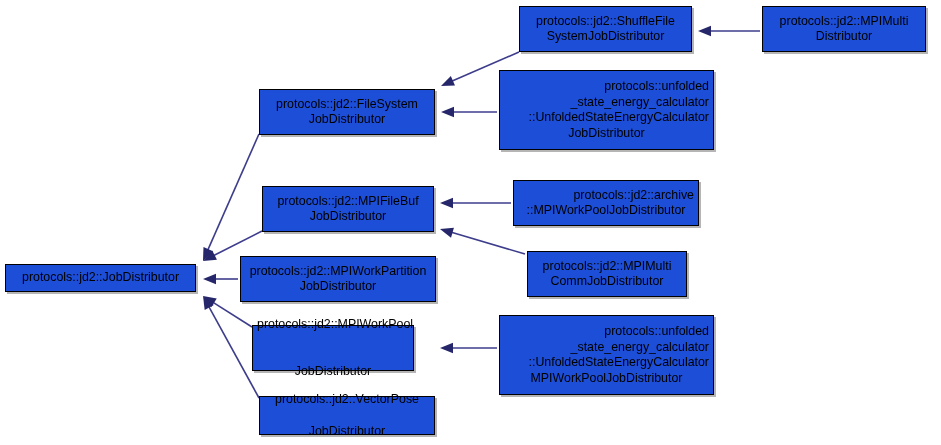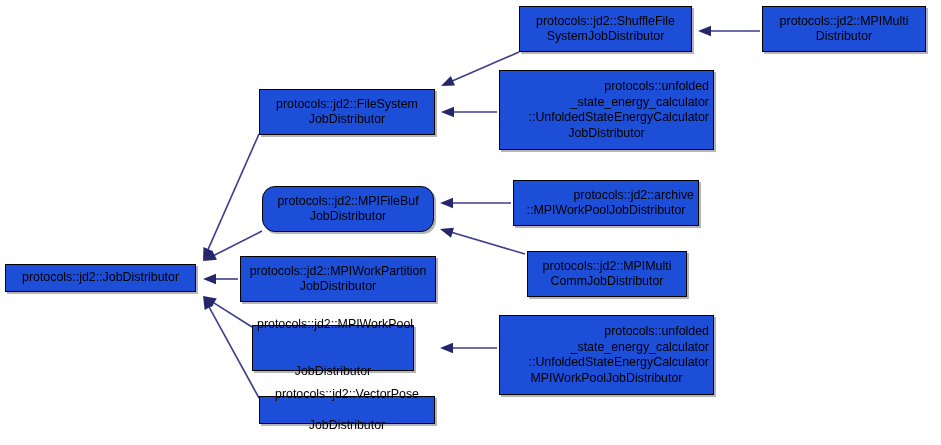--- a/index.html
+++ b/index.html
@@ -75,21 +75,21 @@
     <div class="node" title="protocols::jd2::BOINCJobDistributor" style="left: 762px; top: 6px; width: 164px; height: 46px;">
       <div class="ln">protocols::jd2::MPIMulti</div>
       <div class="ln">Distributor</div>
     </div>
     <div class="node leftal" title="protocols::unfolded_state_energy_calculator::UnfoldedStateEnergyCalculatorJobDistributor" style="left: 499px; top: 70px; width: 215px; height: 80px;">
       <div class="ln">protocols::unfolded</div>
       <div class="ln">_state_energy_calculator</div>
       <div class="ln">::UnfoldedStateEnergyCalculator</div>
       <div class="ln ctr">JobDistributor</div>
     </div>
-    <div class="node" title="protocols::jd2::MPIFileBufJobDistributor" style="left: 262px; top: 186px; width: 172px; height: 46px; border-radius: 13px;">
+    <div class="node" title="protocols::jd2::MPIFileBufJobDistributor" style="left: 262px; top: 186px; width: 172px; height: 46px;">
       <div class="ln">protocols::jd2::MPIFileBuf</div>
       <div class="ln">JobDistributor</div>
     </div>
     <div class="node leftal" title="protocols::jd2::archive::MPIArchiveJobDistributor" style="left: 513px; top: 180px; width: 186px; height: 46px;">
       <div class="ln">protocols::jd2::archive</div>
       <div class="ln ctr">::MPIWorkPoolJobDistributor</div>
     </div>
     <div class="node" title="protocols::jd2::MPIMultiCommJobDistributor" style="left: 527px; top: 251px; width: 160px; height: 46px;">
       <div class="ln">protocols::jd2::MPIMulti</div>
       <div class="ln">CommJobDistributor</div>
@@ -101,17 +101,17 @@
     <div class="node" title="protocols::jd2::MPIWorkPoolJobDistributor" style="left: 252px; top: 325px; width: 162px; height: 46px; gap: 31px;">
       <div class="ln">protocols::jd2::MPIWorkPool</div>
       <div class="ln">JobDistributor</div>
     </div>
     <div class="node leftal" title="protocols::unfolded_state_energy_calculator::UnfoldedStateEnergyCalculatorMPIWorkPoolJobDistributor" style="left: 499px; top: 315px; width: 215px; height: 80px;">
       <div class="ln">protocols::unfolded</div>
       <div class="ln">_state_energy_calculator</div>
       <div class="ln">::UnfoldedStateEnergyCalculator</div>
       <div class="ln ctr">MPIWorkPoolJobDistributor</div>
     </div>
-    <div class="node" title="protocols::jd2::VectorPoseJobDistributor" style="left: 259px; top: 396px; width: 176px; height: 28px; gap: 16px;">
+    <div class="node" title="protocols::jd2::VectorPoseJobDistributor" style="left: 259px; top: 396px; width: 176px; height: 39px; gap: 16px;">
       <div class="ln">protocols::jd2::VectorPose</div>
       <div class="ln">JobDistributor</div>
     </div>
   </div>
 
 </body></html>

